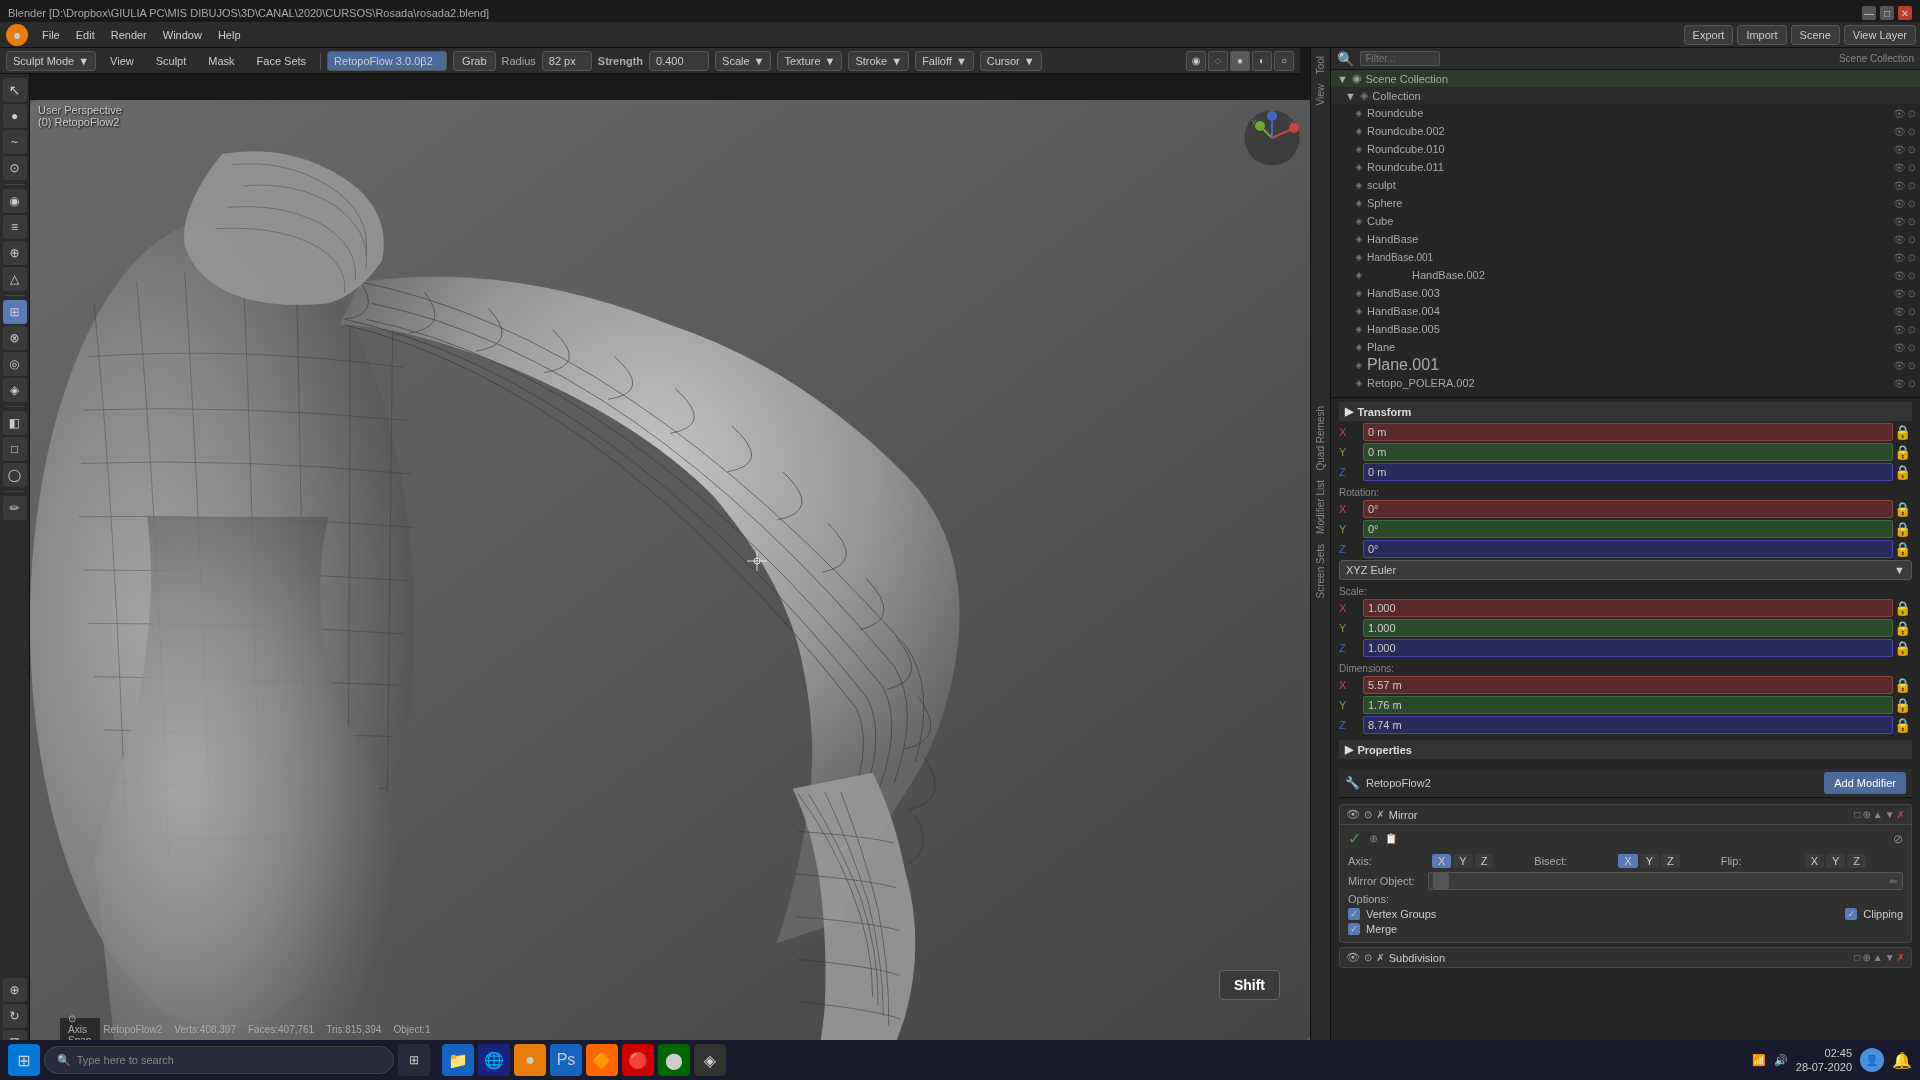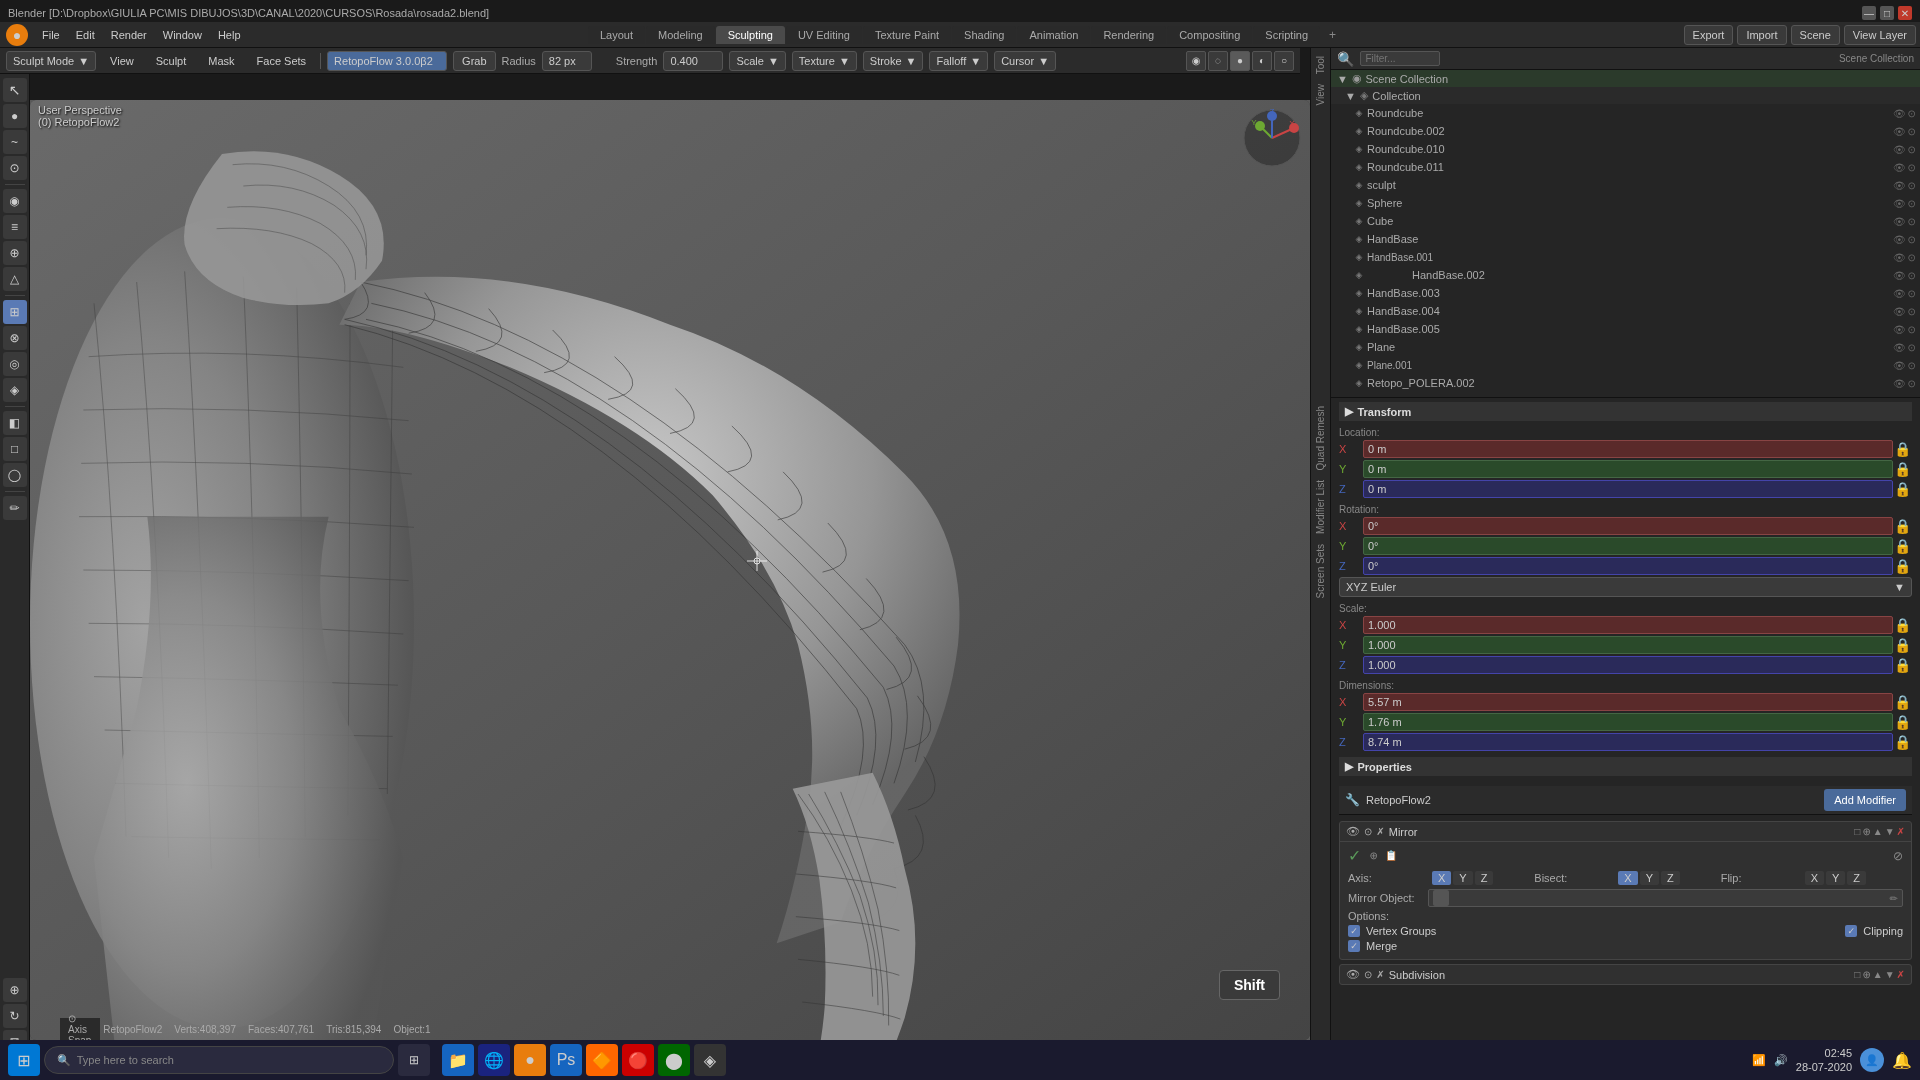--- a/index.html
+++ b/index.html
@@ -477,33 +477,20 @@
 
 <div id="menubar" style="height:26px;background:#2b2b2b;display:flex;align-items:center;padding:0 4px;gap:0;border-bottom:1px solid #111;position:absolute;top:22px;left:0;right:0;">
   <div style="width:26px;height:22px;display:flex;align-items:center;justify-content:center;margin-right:4px;">
     <div style="width:22px;height:22px;background:#e87d0d;border-radius:11px;display:flex;align-items:center;justify-content:center;font-size:14px;cursor:pointer;">●</div>
   </div>
   <div class="menu-item">File</div>
   <div class="menu-item">Edit</div>
   <div class="menu-item">Render</div>
   <div class="menu-item">Window</div>
   <div class="menu-item">Help</div>
-  <div style="flex:1;display:flex;align-items:center;justify-content:center;gap:1px;">
-    <div class="workspace-tab">Layout</div>
-    <div class="workspace-tab">Modeling</div>
-    <div class="workspace-tab active">Sculpting</div>
-    <div class="workspace-tab">UV Editing</div>
-    <div class="workspace-tab">Texture Paint</div>
-    <div class="workspace-tab">Shading</div>
-    <div class="workspace-tab">Animation</div>
-    <div class="workspace-tab">Rendering</div>
-    <div class="workspace-tab">Compositing</div>
-    <div class="workspace-tab">Scripting</div>
-    <div class="workspace-tab-add">+</div>
-  </div>
   <div style="display:flex;align-items:center;gap:4px;margin-left:auto;">
     <div class="btn-small">Export</div>
     <div class="btn-small">Import</div>
     <div class="btn-small">Scene</div>
     <div class="btn-small">View Layer</div>
   </div>
 </div>
 
 <div id="sculpt-header" style="position:absolute;top:48px;left:0;right:620px;height:26px;background:#2b2b2b;display:flex;align-items:center;padding:0 6px;gap:6px;border-bottom:1px solid #111;font-size:11px;">
   <div class="toolbar-dropdown">
@@ -514,21 +501,21 @@
   <div class="menu-item">Sculpt</div>
   <div class="menu-item">Mask</div>
   <div class="menu-item">Face Sets</div>
   <div style="width:1px;height:16px;background:#555;"></div>
   <div class="toolbar-dropdown" style="background:#4a6a9a;min-width:120px;">
     <span>RetopoFlow 3.0.0β2</span>
   </div>
   <div class="btn-small">Grab</div>
   <span style="color:#aaa;">Radius</span>
   <div class="num-field">82 px</div>
-  <span style="color:#aaa;font-weight:normal;margin-left:18px;">Strength</span>
+  <span style="color:#aaa;font-weight:bold;">Strength</span>
   <div class="num-field" style="width:60px;">0.400</div>
   <div class="toolbar-dropdown"><span>Scale</span>▼</div>
   <div class="toolbar-dropdown"><span>Texture</span>▼</div>
   <div class="toolbar-dropdown"><span>Stroke</span>▼</div>
   <div class="toolbar-dropdown"><span>Falloff</span>▼</div>
   <div class="toolbar-dropdown"><span>Cursor</span>▼</div>
 
   <div style="margin-left:auto;display:flex;align-items:center;gap:2px;">
     <div style="background:#3a3a3a;border:1px solid #555;border-radius:2px;width:20px;height:20px;display:flex;align-items:center;justify-content:center;cursor:pointer;font-size:10px;">◉</div>
     <div style="background:#3a3a3a;border:1px solid #555;border-radius:2px;width:20px;height:20px;display:flex;align-items:center;justify-content:center;cursor:pointer;font-size:10px;">◌</div>
@@ -862,21 +849,21 @@
     <span class="item-icon" style="font-size:9px;color:#777;">◈</span>
     <span class="item-name" style="font-size:11px;color:#aaa;">Plane</span>
     <span class="item-actions" style="display:flex;gap:2px;font-size:10px;color:#666;">
       <span>👁</span>
           <span>⊙</span>
     </span>
   </div>
       <div class="outliner-item">
     <span class="indent" style="width:16px;display:inline-block;"></span>
     <span class="item-icon" style="font-size:9px;color:#777;">◈</span>
-    <span class="item-name" style="font-size:10px;color:#aaa;">Plane.001</span>
+    <span class="item-name" style="font-size:16px;color:#aaa;">Plane.001</span>
     <span class="item-actions" style="display:flex;gap:2px;font-size:10px;color:#666;">
       <span>👁</span>
           <span>⊙</span>
     </span>
   </div>
       <div class="outliner-item">
     <span class="indent" style="width:16px;display:inline-block;"></span>
     <span class="item-icon" style="font-size:9px;color:#777;">◈</span>
     <span class="item-name" style="font-size:11px;color:#aaa;">Retopo_POLERA.002</span>
     <span class="item-actions" style="display:flex;gap:2px;font-size:10px;color:#666;">
@@ -908,21 +895,20 @@
 </div>
 
 <div id="properties-panel">
 
   <div style="padding:4px 8px;">
     <div class="section-header">
       <span>▶</span>
       <span>Transform</span>
     </div>
 
-    <div class="prop-group-label">Location:</div>
     <div class="prop-row">
       <span class="prop-label x-color">X</span>
       <div class="prop-value prop-x">0 m</div>
       <span style="font-size:14px;color:#666;margin-left:2px;cursor:pointer;">🔒</span>
     </div>
     <div class="prop-row">
       <span class="prop-label y-color">Y</span>
       <div class="prop-value prop-y">0 m</div>
       <span style="font-size:14px;color:#666;margin-left:2px;cursor:pointer;">🔒</span>
     </div>

